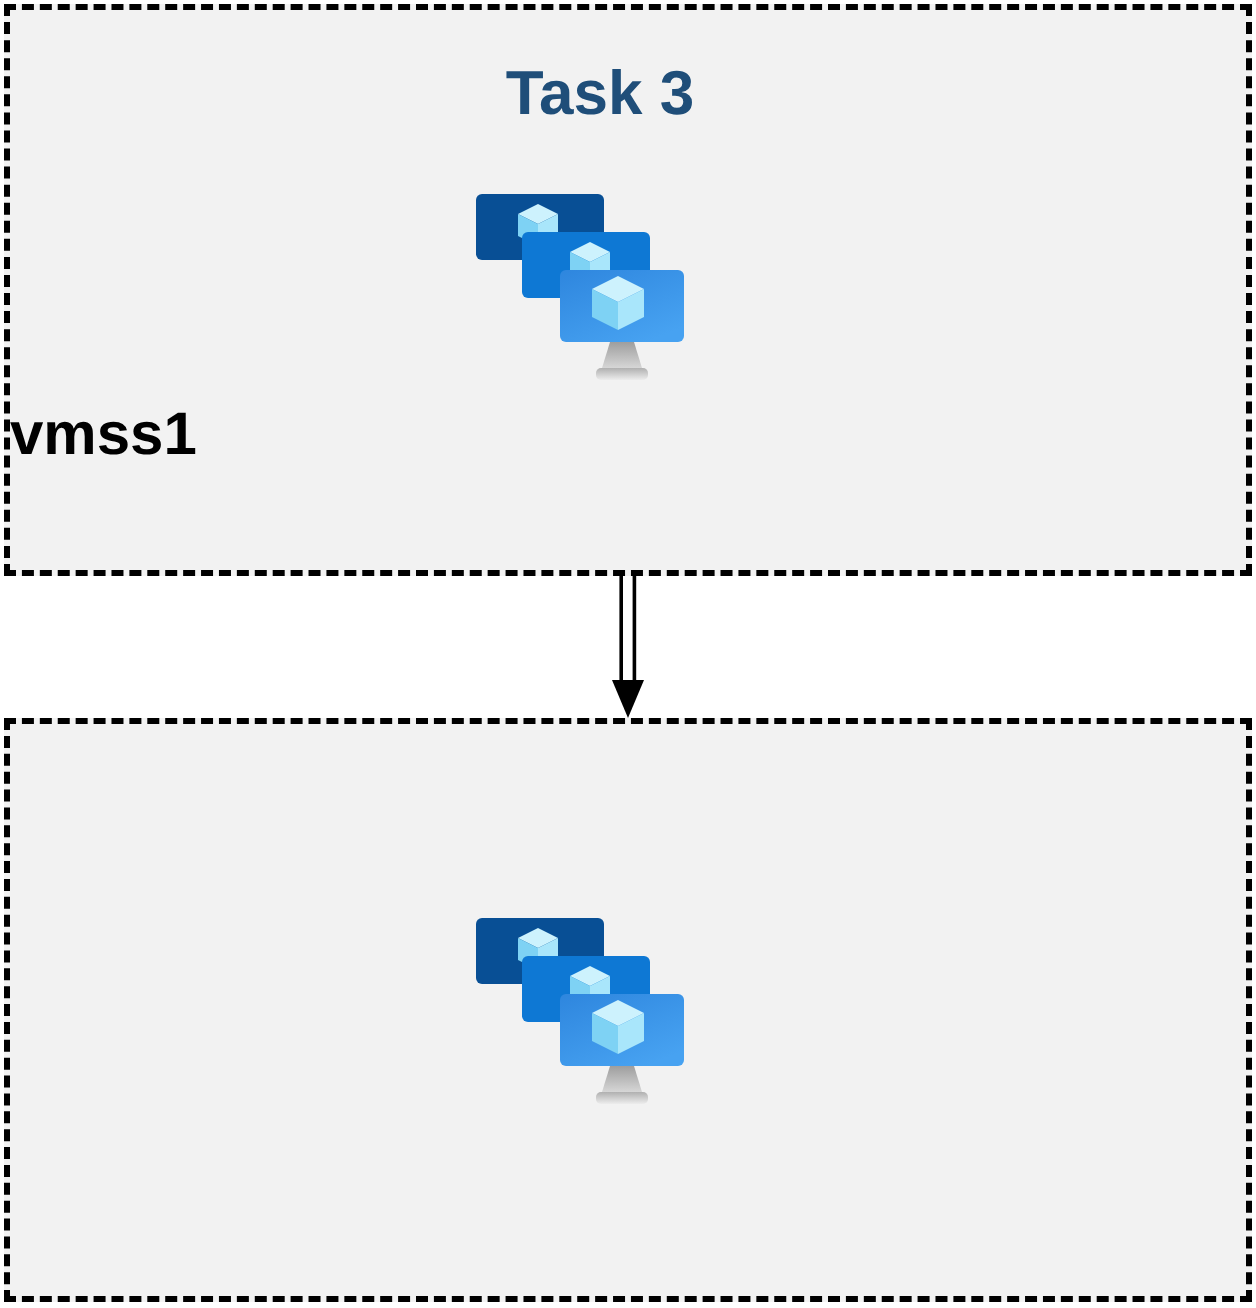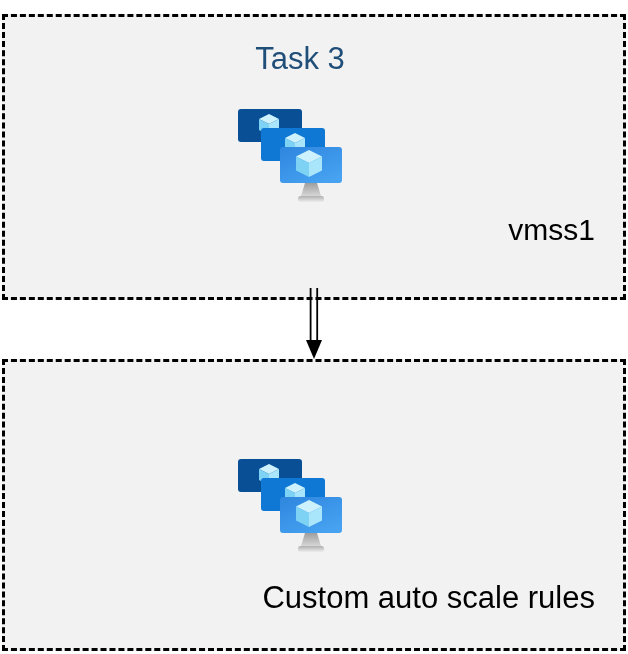--- a/index.html
+++ b/index.html
@@ -12,21 +12,21 @@
     overflow: hidden;
   }
   .task-box {
     position: absolute;
     left: 2px;
     width: 624px;
     box-sizing: border-box;
     background: #f2f2f2;
     border: 3px dashed #000000;
   }
-  .task-box.box1 { top: 14px;   height: 286px; }
+  .task-box.box1 { top: 2px;   height: 286px; font-weight: bold; }
   .task-box.box2 { top: 359px; height: 292px; }
   .inner {
     position: absolute;
     top: 0; bottom: 0; left: 0; right: 28px; 
   }
   .task-title {
     position: absolute;
     left: 0; right: 0;
     text-align: center;
     font-size: 31px;
@@ -39,21 +39,21 @@
   .vmss-icon {
     position: absolute;
     left: 50%;
     margin-left: -62px;
   }
   .box1 .vmss-icon { top: 92px; }
   .box2 .vmss-icon { top: 97px; }
   .task-label {
     position: absolute;
     left: 0; right: 0;
-    text-align: right;
+    text-align: left;
     font-size: 30px;
     color: #000000;
     white-space: nowrap;
   }
   .box1 .label-1 { top: 196px; }
   .box1 .label-2 { top: 231px; }
   .box2 .label-1 { top: 218px; font-size: 31px; }
   .arrow {
     position: absolute;
     left: 304px;
@@ -139,17 +139,16 @@
         <polygon points="67,74 79,74 83,87 63,87" fill="url(#gStand)"></polygon>
         <rect x="60" y="87" width="26" height="6" rx="2.5" fill="url(#gBase)"></rect>
         <rect x="42" y="38" width="62" height="36" rx="3" fill="url(#gFront)"></rect>
         <g>
           <polygon points="71,41 84,47.5 71,54 58,47.5" fill="#cdf2fd"></polygon>
           <polygon points="58,47.5 71,54 71,68 58,61.5" fill="#7ed2f4"></polygon>
           <polygon points="71,54 84,47.5 84,61.5 71,68" fill="#a9e6fb"></polygon>
         </g>
       </svg>
 
-      <div class="task-label label-1">Custom auto scale rules</div>
     </div>
   </div>
 
 </div>
 
 </body></html>

